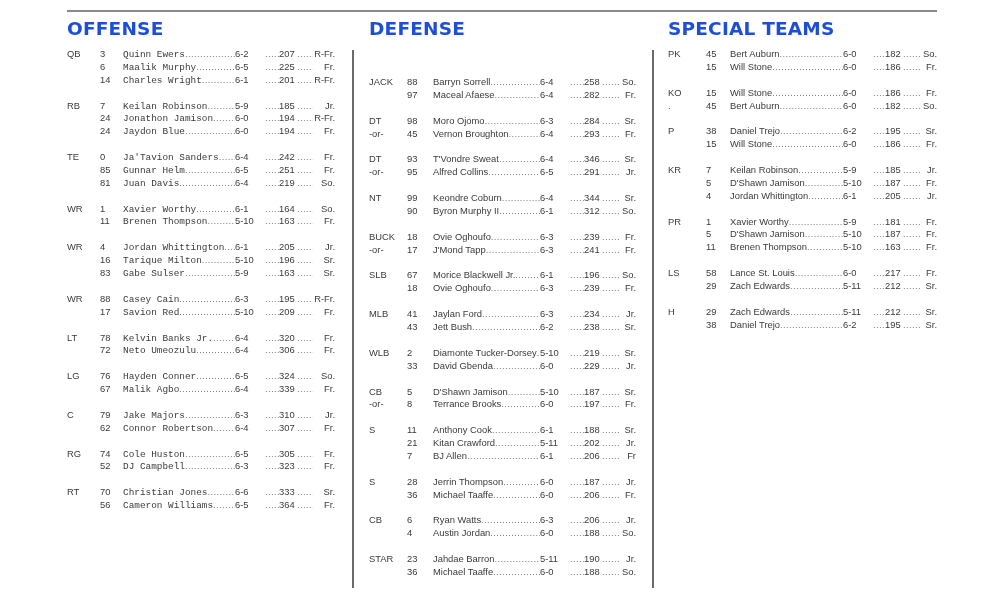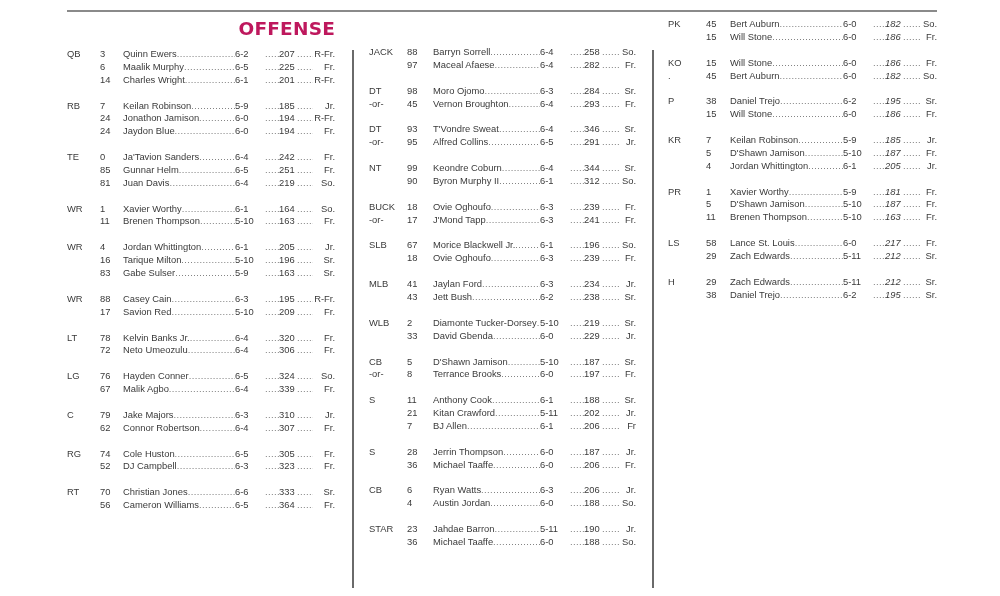--- a/index.html
+++ b/index.html
@@ -31,22 +31,22 @@
       background: #6a6a6a;
     }
     .column {
       position: absolute;
       top: 14px;
     }
     .col-title {
       font-family: "DejaVu Sans", sans-serif;
       font-weight: bold;
       font-size: 18.5px;
-      color: #be185d;
-      text-align: right;
+      color: #1d4ed8;
+      text-align: left;
       height: 30px;
       line-height: 30px;
       letter-spacing: 0.2px;
     }
     .groups {
       margin-top: 4px;
     }
     .group {
       margin-bottom: 13px;
     }
@@ -85,21 +85,21 @@
     }
     .yr {
       flex: 0 0 auto;
       text-align: right;
     }
 
     
     #col-offense { left: 67px; width: 268px; }
     #col-offense .pos { width: 33px; }
     #col-offense .num { width: 23px; }
-    #col-offense .name { max-width: 140px; }
+    #col-offense .name { max-width: 140px; font-family: Liberation Mono, monospace; }
     #col-offense .leader { max-width: 200px; }
 
     
     #col-defense { left: 369px; width: 267px; }
     #col-defense .pos { width: 38px; }
     #col-defense .num { width: 26px; }
 
     
     #col-special { left: 668px; width: 269px; }
     #col-special .pos { width: 38px; }
@@ -130,21 +130,21 @@
     .stats .yr { width: 22px; text-align: right; }
 
     #col-defense .stats .ht { width: 30px; }
     #col-defense .stats .dots-a { width: 14px; }
     #col-defense .stats .wt { width: 18px; margin-top: 28px; }
     #col-defense .stats .dots-b { width: 18px; }
     #col-defense .stats .yr { width: 16px; }
 
     #col-special .stats .ht { width: 30px; }
     #col-special .stats .dots-a { width: 12px; }
-    #col-special .stats .wt { width: 18px; font-style: italic; }
+    #col-special .stats .wt { width: 18px; }
     #col-special .stats .dots-b { width: 18px; }
     #col-special .stats .yr { width: 16px; }
   </style>
 </head>
 <body>
 
 <div class="top-rule"></div>
 <div class="divider" style="left:352px;"></div>
 <div class="divider" style="left:652px;"></div>
 
@@ -508,20 +508,21 @@
             <span class="wt">364</span>
             <span class="dots-b"></span>
             <span class="yr">Fr.</span>
           </span>
         </div>
       </div>
     </div>
 </div>
 
 <div class="column" id="col-defense">
+  <div class="col-title">DEFENSE</div>
   <div class="groups">
       <div class="group">
         <div class="row">
           <span class="pos">JACK</span>
           <span class="num">88</span>
           <span class="name">Barryn Sorrell</span>
           <span class="leader"></span>
           <span class="stats">
             <span class="ht">6-4</span>
             <span class="dots-a"></span>
@@ -890,20 +891,21 @@
             <span class="wt">188</span>
             <span class="dots-b"></span>
             <span class="yr">So.</span>
           </span>
         </div>
       </div>
     </div>
 </div>
 
 <div class="column" id="col-special">
+  <div class="col-title">SPECIAL TEAMS</div>
   <div class="groups">
       <div class="group">
         <div class="row">
           <span class="pos">PK</span>
           <span class="num">45</span>
           <span class="name">Bert Auburn</span>
           <span class="leader"></span>
           <span class="stats">
             <span class="ht">6-0</span>
             <span class="dots-a"></span>

